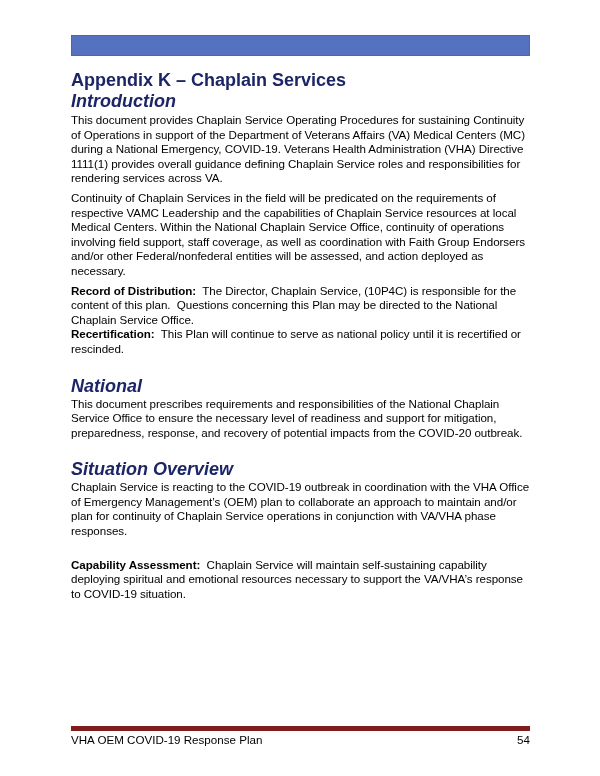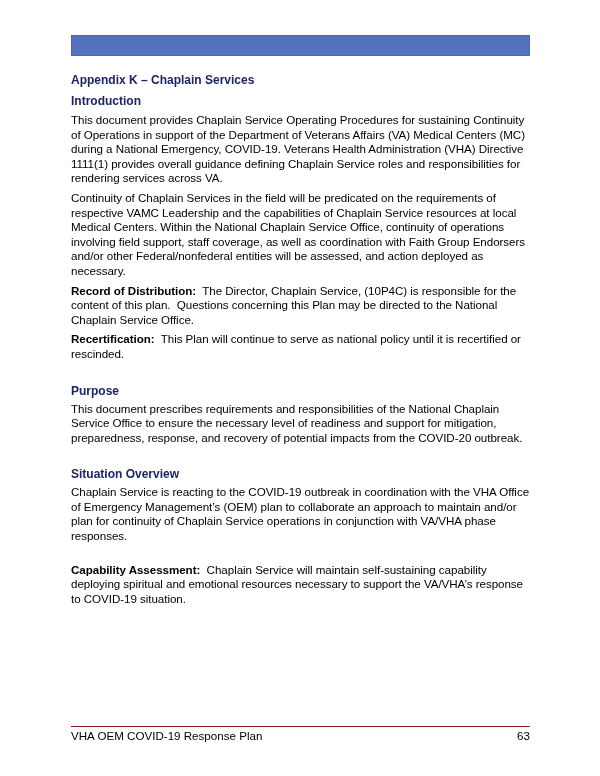--- a/index.html
+++ b/index.html
@@ -26,47 +26,48 @@
       box-sizing: border-box;
     }
     .content {
       position: absolute;
       left: 71px;
       top: 70px;
       width: 462px;
     }
     h1 {
       margin: 0;
-      font-size: 12px;
+      font-size: 18px;
       font-weight: bold;
       color: #1c2566;
       line-height: 20px;
     }
     h2 {
       margin: 0;
-      font-size: 12px;
+      font-size: 18px;
       font-weight: bold;
+      font-style: italic;
       color: #1c2566;
       line-height: 17px;
     }
     p {
       margin: 0;
       font-size: 11.6px;
       line-height: 14.6px;
       letter-spacing: -0.05px;
     }
     .label {
       font-weight: bold;
     }
     .footer {
       position: absolute;
       left: 71px;
       top: 726px;
       width: 459px;
-      border-top: 1px solid #7f1d1d;
+      border-top: 5px solid #7f1d1d;
       padding-top: 2px;
       display: flex;
       justify-content: space-between;
       font-size: 11.6px;
       line-height: 14px;
     }
   </style>
 </head>
 <body>
 
@@ -76,32 +77,32 @@
   <h1>Appendix K – Chaplain Services</h1>
 
   <h2 style="margin-top:3px;">Introduction</h2>
   <p style="margin-top:3px;">This document provides Chaplain Service Operating Procedures for sustaining Continuity of Operations in support of the Department of Veterans Affairs (VA) Medical Centers (MC) during a National Emergency, COVID-19.  Veterans Health Administration (VHA) Directive 1111(1) provides overall guidance defining Chaplain Service roles and responsibilities for rendering services across VA.</p>
   <p style="margin-top:5px;">Continuity of Chaplain Services in the field will be predicated on the requirements of respective VAMC Leadership and the capabilities of Chaplain Service resources at local Medical Centers.  Within the National Chaplain Service Office, continuity of operations involving field support, staff coverage, as well as coordination with Faith Group Endorsers and/or other Federal/nonfederal entities will be assessed, and action deployed as necessary.</p>
 
   <p style="margin-top:5px;">
     <span class="label">Record of Distribution:</span><span style="white-space:pre-wrap;">  The Director, Chaplain Service, (10P4C) is responsible for the content of this plan.  Questions concerning this Plan may be directed to the National Chaplain Service Office.</span>
   </p>
 
-  <p style="margin-top:5px;">
+  <p style="">
     <span class="label">Recertification:</span><span style="white-space:pre-wrap;">  This Plan will continue to serve as national policy until it is recertified or rescinded.</span>
   </p>
 
-  <h2 style="margin-top:21px;">Purpose</h2>
+  <h2 style="margin-top:21px;">National</h2>
   <p style="margin-top:2px;">This document prescribes requirements and responsibilities of the National Chaplain Service Office to ensure the necessary level of readiness and support for mitigation, preparedness, response, and recovery of potential impacts from the COVID-20 outbreak.</p>
 
 
   <h2 style="margin-top:21px;">Situation Overview</h2>
   <p style="margin-top:2px;">Chaplain Service is reacting to the COVID-19 outbreak in coordination with the VHA Office of Emergency Management’s (OEM) plan to collaborate an approach to maintain and/or plan for continuity of Chaplain Service operations in conjunction with VA/VHA phase responses.</p>
 
   <p style="margin-top:19px;">
     <span class="label">Capability Assessment:</span><span style="white-space:pre-wrap;">  Chaplain Service will maintain self-sustaining capability deploying spiritual and emotional resources necessary to support the VA/VHA’s response to COVID-19 situation.</span>
   </p>
 </div>
 
 <div class="footer">
   <span>VHA OEM COVID-19 Response Plan</span>
-  <span>63</span>
+  <span>54</span>
 </div>
 
 </body></html>

